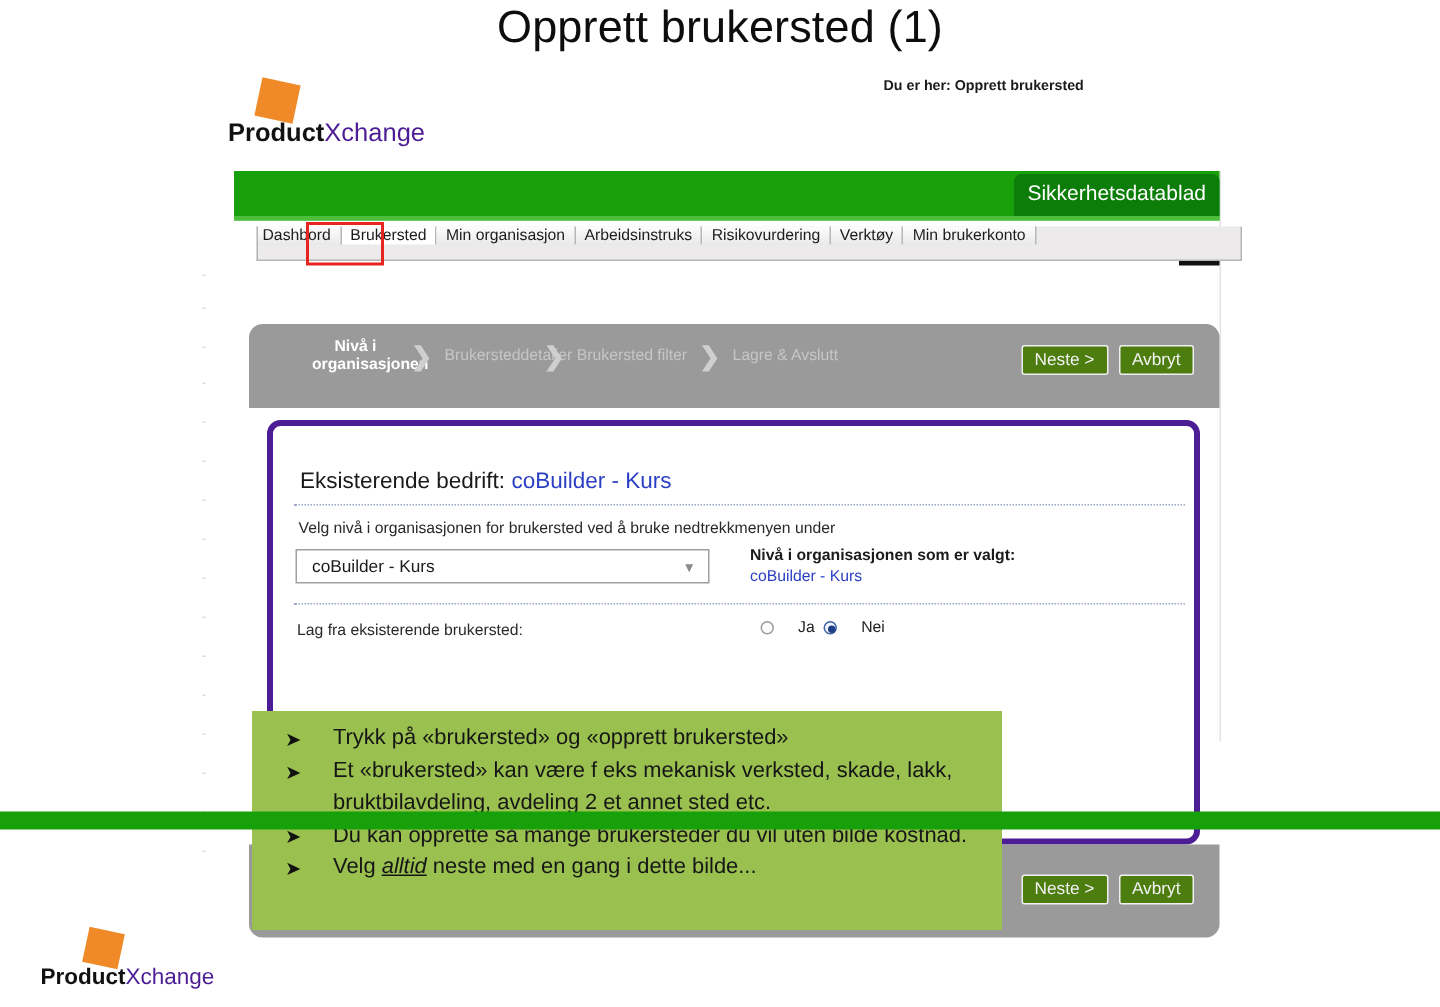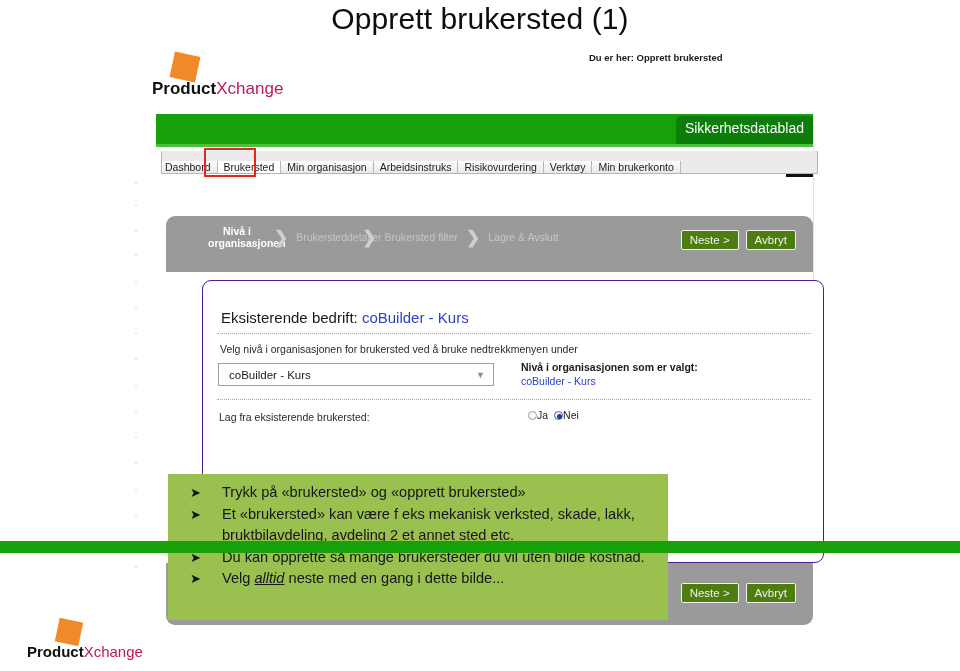--- a/index.html
+++ b/index.html
@@ -47,23 +47,23 @@
   }
   .sds-tab {
     position:absolute; right:0px; top:8px; height:28px;
     background:#0b7d08; border-radius:5px 5px 0 0;
     padding:4px 9px 0 9px;
     font-size:14px; color:#ffffff; white-space:nowrap;
   }
 
   
   .tabstrip {
-    position:absolute; left:24px; top:43px; width:657px; height:23px;
+    position:absolute; left:34px; top:43px; width:657px; height:23px;
     background:#eceaea; border:1px solid #b5b5b5; border-top:none;
-    display:flex; align-items:flex-end;
+    display:flex; align-items:flex-start;
   }
   .tabstrip .nav-tab {
     border-right:1px solid #b8b8b8;
     padding:0 6px;
     display:flex; align-items:center;
     font-size:10.5px; color:#1c1c1c; white-space:nowrap;
     background:linear-gradient(#fdfdfd,#e9e9e9);
   }
   .tabstrip .nav-tab.active { background:#ffffff; }
   .tabstrip .nav-tab.first { padding-left:3px; }
@@ -98,21 +98,21 @@
   .chev { color:#cfcfcf; font-size:17px; font-weight:bold; padding:0 1px; }
   .wz-btns { position:absolute; right:17px; top:14px; display:flex; gap:7px; }
   .wz-btn {
     border:1px solid #f0f0f0; background:#4d7c0f; color:#f2f2f2;
     font-size:11.5px; padding:3px 8px; border-radius:2px; white-space:nowrap;
   }
 
   
   .card {
     position:absolute; left:41px; top:172px; width:622px; height:283px;
-    background:#ffffff; border:1px solid #4c1d95; border-radius:9px;margin-left:24px;
+    background:#ffffff; border:4px solid #4c1d95; border-radius:9px;
   }
   .card .bedrift {
     position:absolute; left:18px; top:28px; font-size:15px; color:#1a1a1a; white-space:nowrap;
   }
   .card .bedrift b { font-weight:400; }
   .card .bedrift .val { color:#2b3fc4; }
   .dotline {
     position:absolute; left:14px; width:594px; height:0;
     border-top:1px dotted #9aa7c9;
   }
@@ -127,21 +127,21 @@
   }
   .select .caret { position:absolute; right:8px; color:#8a8a8a; font-size:9px; }
   .rightinfo { position:absolute; left:318px; top:80px; }
   .rightinfo .t1 { font-size:10.5px; font-weight:bold; color:#1b1b1b; white-space:nowrap; }
   .rightinfo .t2 { font-size:10.5px; color:#2b3fc4; margin-top:2px; white-space:nowrap; }
   .card .lagfra { position:absolute; left:16px; top:130px; font-size:10.5px; color:#2a2a2a; white-space:nowrap; }
   .radios { position:absolute; left:325px; top:128px; display:flex; align-items:center; gap:6px; font-size:10.5px; color:#222; }
   .radio { width:9px; height:9px; border-radius:50%; border:1px solid #9a9a9a; background:#fbfbfb; display:inline-block; position:relative; vertical-align:-1px; }
   .radio.on { border-color:#3a63a8; background:#f2f6fc; }
   .radio.on::after { content:""; position:absolute; left:2px; top:2px; width:5px; height:5px; border-radius:50%; background:#1e3f87; }
-  .radio-item { display:flex; align-items:center; gap:0; }
+  .radio-item { display:flex; align-items:center; gap:16px; }
 
   
   .shot-foot {
     position:absolute; left:29px; top:455px; width:647px; height:62px;
     background:#9a9a9a; border-radius:0 0 9px 9px;
   }
   .foot-btns { position:absolute; right:17px; top:20px; display:flex; gap:7px; }
 
   
   .shot-edge { position:absolute; left:676px; top:6px; width:1px; height:380px; background:#e2e2e2; }
@@ -163,21 +163,21 @@
   .callout u { text-decoration:underline;font-style:italic; }
 
   
   .logo { position:absolute; }
   .logo .diamond {
     position:absolute; width:26px; height:26px; background:#f08a28;
     transform:rotate(12deg);
   }
   .logo .word { position:absolute; font-size:17px; white-space:nowrap; }
   .logo .word .b { font-weight:bold; color:#111; }
-  .logo .word .g { color:#be185d; }
+  .logo .word .g { color:#4c1d95; }
 
   .footer-bar { position:absolute; left:0; bottom:0; width:960px; height:12px; background:#17a00a; }
 </style>
 </head>
 <body>
 
 <div class="slide">
 
   <div class="slide-title">Opprett brukersted (1)</div>
 

